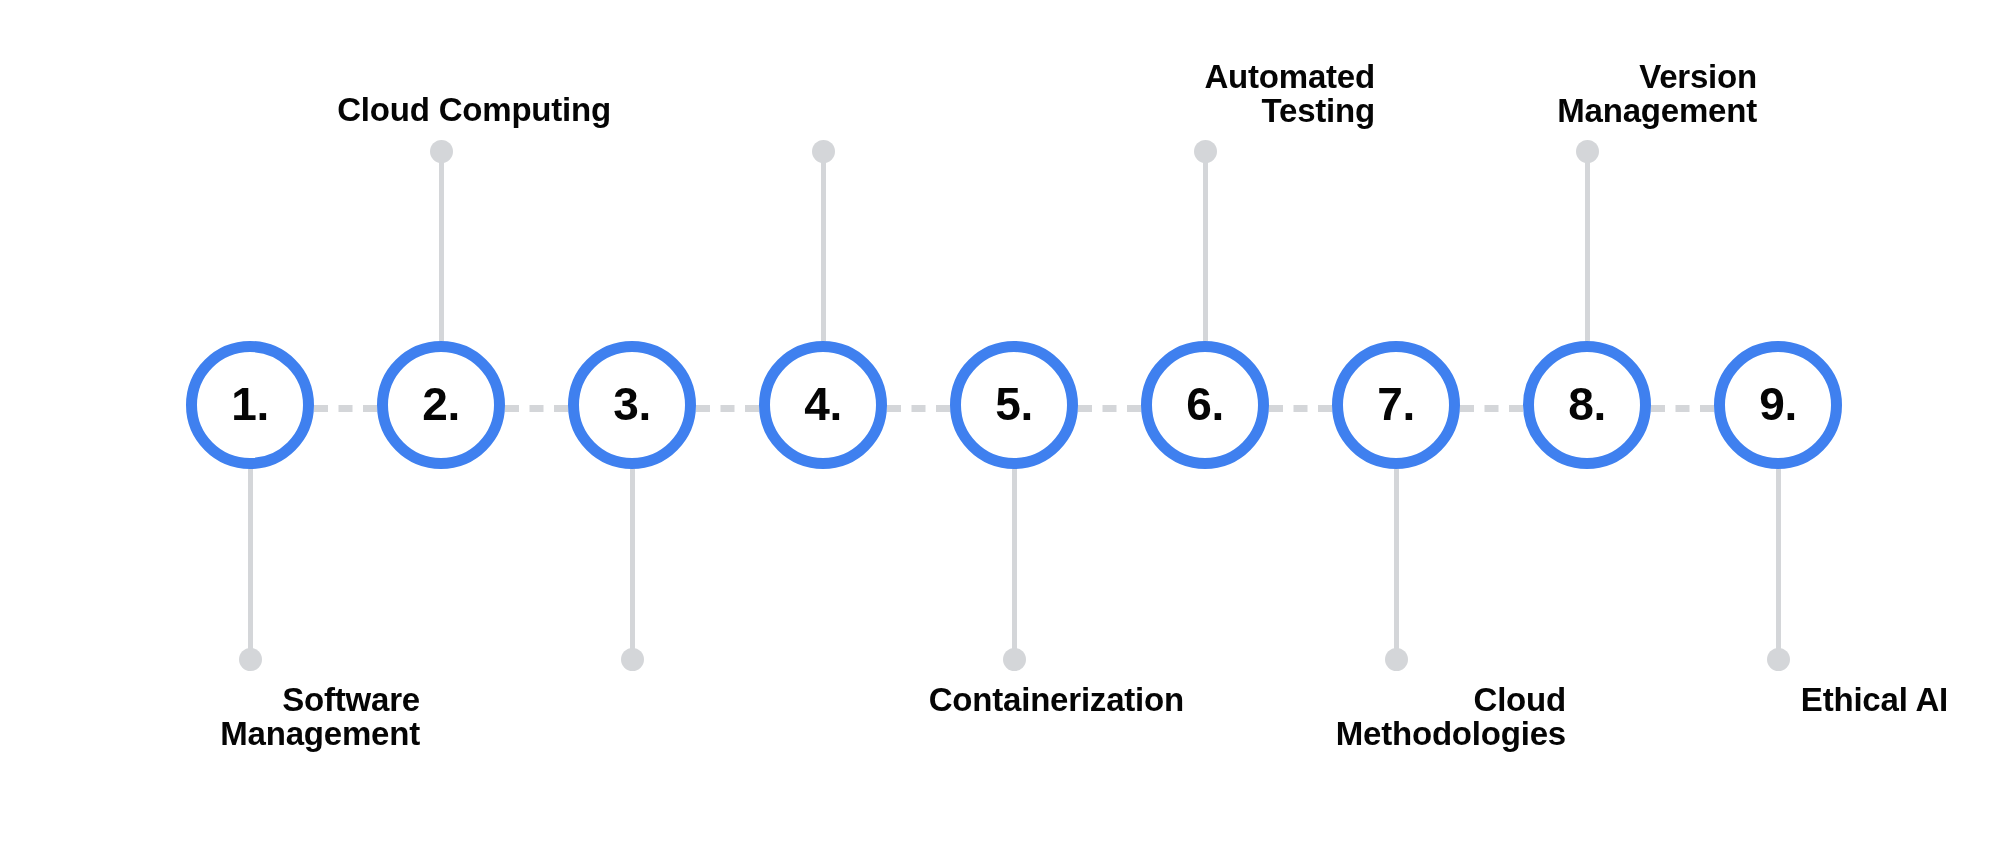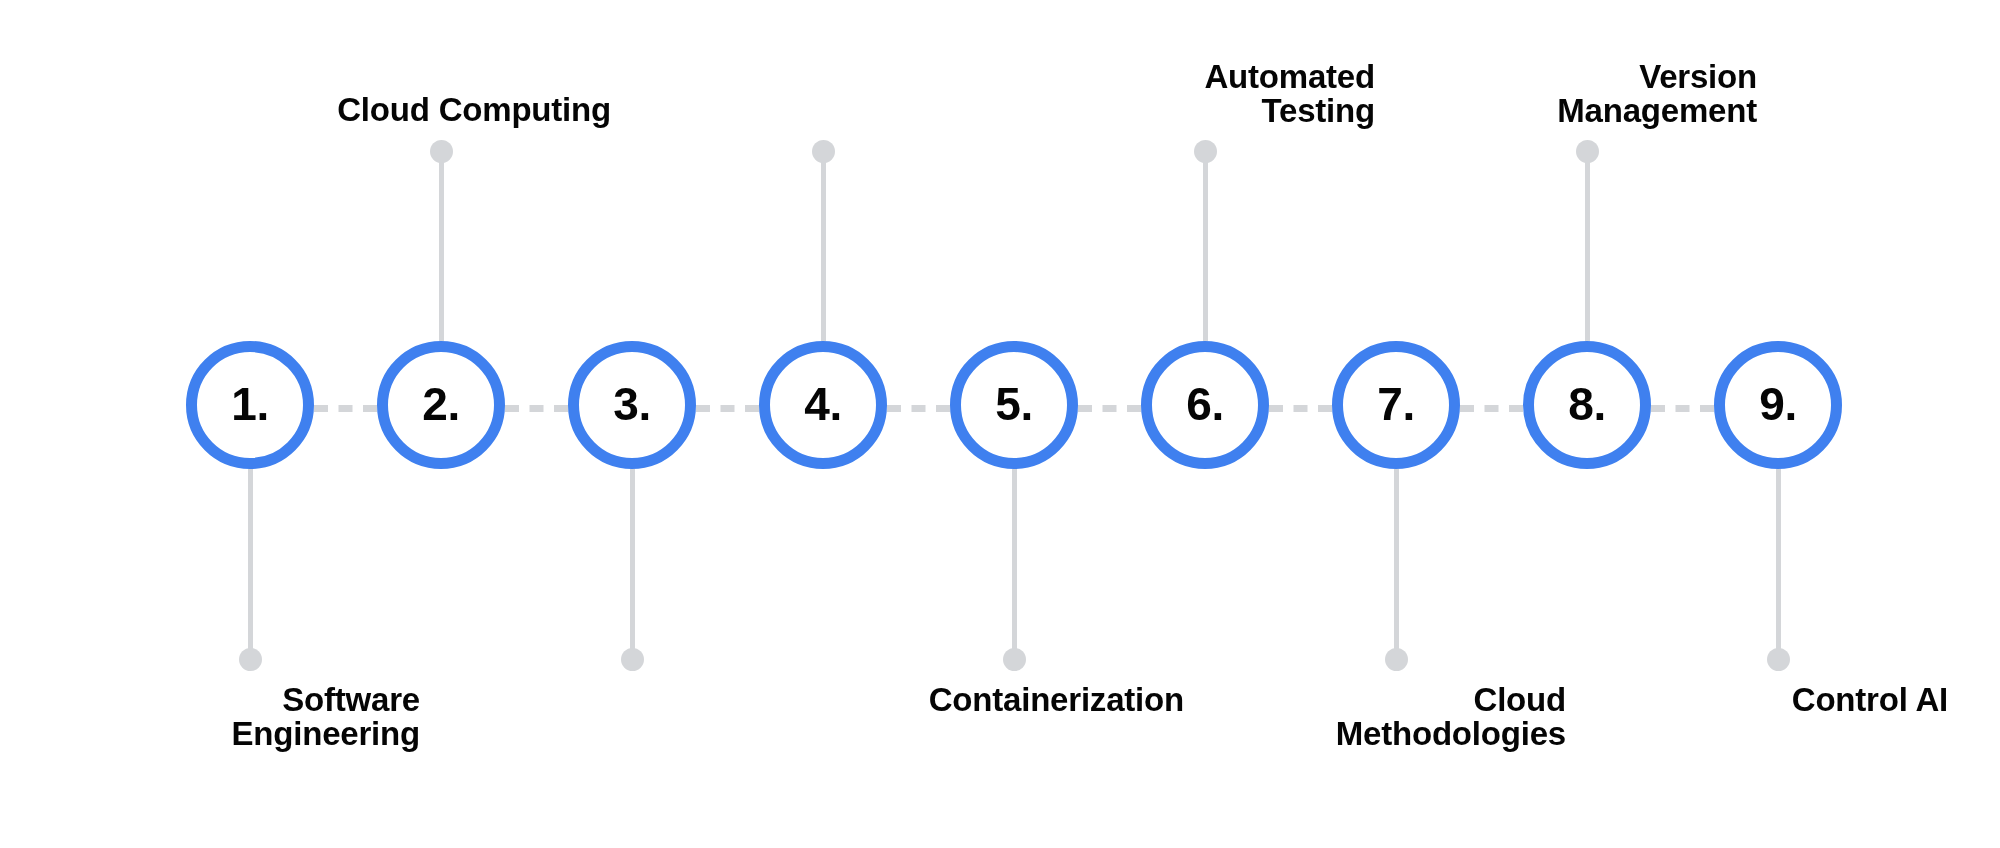--- a/index.html
+++ b/index.html
@@ -99,21 +99,21 @@
     <div class="rail" style="left: 1078px; width: 63px; top: 405px; border-top-color: rgb(212, 214, 217);"></div>
     <div class="rail" style="left: 1269px; width: 63px; top: 405px; border-top-color: rgb(212, 214, 217);"></div>
     <div class="rail" style="left: 1460px; width: 63px; top: 405px; border-top-color: rgb(212, 214, 217);"></div>
     <div class="rail" style="left: 1651px; width: 63px; top: 405px; border-top-color: rgb(212, 214, 217);"></div>
     <div class="stem" style="left: 247.5px; height: 190px; background: rgb(212, 214, 217); top: 469px;"></div>
     <div class="stem-dot" style="left: 238.5px; background: rgb(212, 214, 217); top: 647.5px;"></div>
     <div class="node" style="left: 186px; top: 341px; border-color: rgb(63, 128, 239);">
       <span class="node-number" style="color: rgb(5, 5, 5);">1.</span>
     </div>
     <div class="label below" style="left: 80px; width: 340px; color: rgb(5, 5, 5); top: 682.5px;">Software
-Engineering</div>
+Management</div>
     <div class="stem" style="left: 438.5px; height: 190px; background: rgb(212, 214, 217); top: 151px;"></div>
     <div class="stem-dot" style="left: 429.5px; background: rgb(212, 214, 217); top: 139.5px;"></div>
     <div class="node" style="left: 377px; top: 341px; border-color: rgb(63, 128, 239);">
       <span class="node-number" style="color: rgb(5, 5, 5);">2.</span>
     </div>
     <div class="label above" style="left: 271px; width: 340px; color: rgb(5, 5, 5); top: 92.5px;">Cloud Computing</div>
     <div class="stem" style="left: 629.5px; height: 190px; background: rgb(212, 214, 217); top: 469px;"></div>
     <div class="stem-dot" style="left: 620.5px; background: rgb(212, 214, 217); top: 647.5px;"></div>
     <div class="node" style="left: 568px; top: 341px; border-color: rgb(63, 128, 239);">
       <span class="node-number" style="color: rgb(5, 5, 5);">3.</span>
@@ -148,14 +148,14 @@
     <div class="node" style="left: 1523px; top: 341px; border-color: rgb(63, 128, 239);">
       <span class="node-number" style="color: rgb(5, 5, 5);">8.</span>
     </div>
     <div class="label above" style="left: 1417px; width: 340px; color: rgb(5, 5, 5); top: 59.5px;">Version
 Management</div>
     <div class="stem" style="left: 1775.5px; height: 190px; background: rgb(212, 214, 217); top: 469px;"></div>
     <div class="stem-dot" style="left: 1766.5px; background: rgb(212, 214, 217); top: 647.5px;"></div>
     <div class="node" style="left: 1714px; top: 341px; border-color: rgb(63, 128, 239);">
       <span class="node-number" style="color: rgb(5, 5, 5);">9.</span>
     </div>
-    <div class="label below" style="left: 1608px; width: 340px; color: rgb(5, 5, 5); top: 682.5px;">Control AI</div>
+    <div class="label below" style="left: 1608px; width: 340px; color: rgb(5, 5, 5); top: 682.5px;">Ethical AI</div>
   </div>
 
 </body></html>

